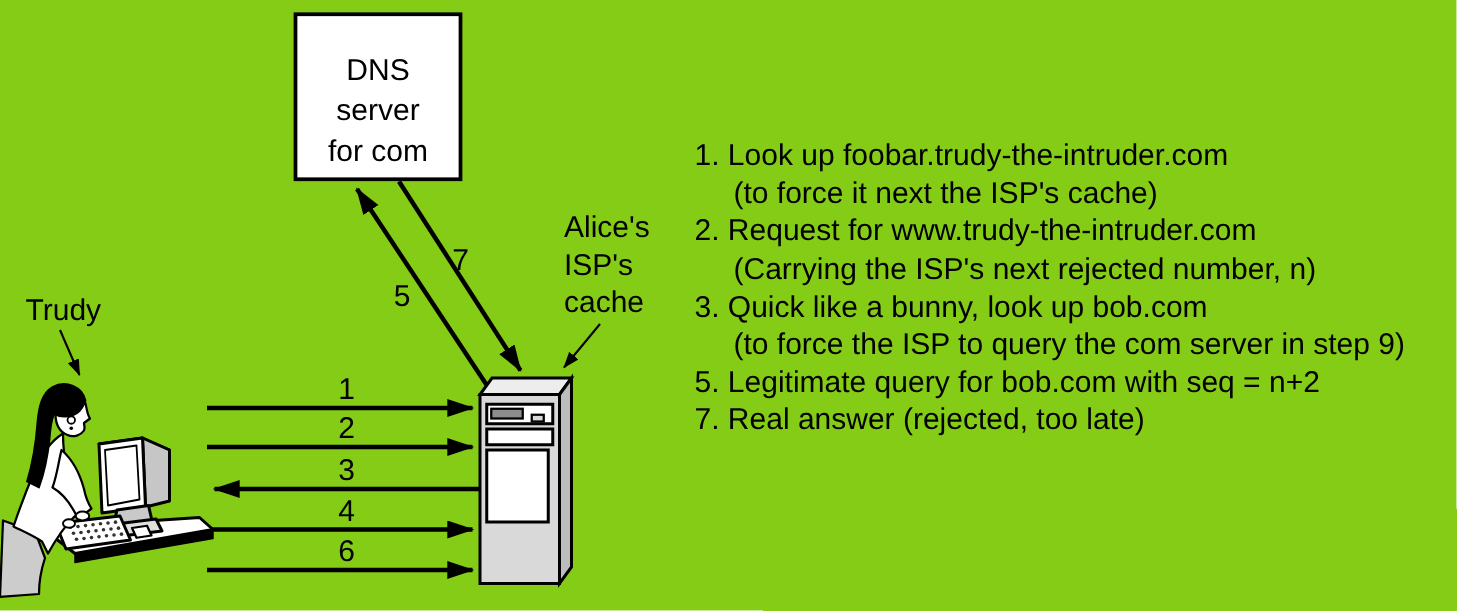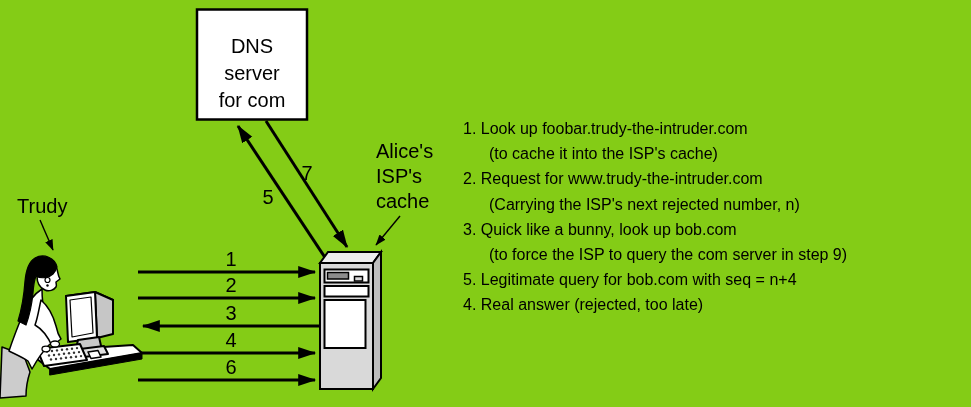--- a/index.html
+++ b/index.html
@@ -1,22 +1,22 @@
 <!DOCTYPE html>
 <html><head>
 <meta charset="utf-8">
 <style>
   html,body{margin:0;padding:0;background:#fff;}
   .canvas{
     position:relative;width:971px;height:407px;background:#84cc16;
     font-family:"Liberation Sans",sans-serif;color:#000;overflow:hidden;
   }
   .steps{
-    position:absolute;left:463px;top:116px;
-    font-size:16px;line-height:25.2px;white-space:nowrap;
+    position:absolute;left:463px;top:92px;
+    font-size:20px;line-height:25.2px;white-space:nowrap;
   }
   .step-sub{padding-left:26px;}
   svg text{font-family:"Liberation Sans",sans-serif;font-size:20px;fill:#000;}
   svg .lbl{font-size:20px;}
 </style>
 </head>
 <body>
 
 <div class="canvas">
 
@@ -128,33 +128,33 @@
       <circle cx="47.5" cy="285.5" r="1.2" fill="#000" stroke="none"></circle>
       <line x1="50" y1="271" x2="54" y2="271" stroke-width="1.4"></line>
       <path d="M57,267 C55,258 44,253 35,258 C28,262 26,271 25,281 C24,295 22,308 18,321 L26,325 C30,314 32,303 33,293 C33.5,286 34,281 36,276 C41,279 49,278 53,274 C55,272 56,270 57,267 Z" stroke-width="1.2" fill="#000000"></path>
     </g>
   </svg>
 
   
   <div class="steps">
     <div class="step">
       <div class="step-main">1. Look up foobar.trudy-the-intruder.com</div>
-      <div class="step-sub">(to cache it into the ISP's cache)</div>
+      <div class="step-sub">(to force it next the ISP's cache)</div>
     </div>
     <div class="step">
     </div>
     <div class="step">
       <div class="step-main">2. Request for www.trudy-the-intruder.com</div>
       <div class="step-sub">(Carrying the ISP's next rejected number, n)</div>
     </div>
     <div class="step">
       <div class="step-main">3. Quick like a bunny, look up bob.com</div>
       <div class="step-sub">(to force the ISP to query the com server in step 9)</div>
     </div>
     <div class="step">
-      <div class="step-main">5. Legitimate query for bob.com with seq = n+4</div>
+      <div class="step-main">5. Legitimate query for bob.com with seq = n+2</div>
     </div>
     <div class="step">
-      <div class="step-main">4. Real answer (rejected, too late)</div>
+      <div class="step-main">7. Real answer (rejected, too late)</div>
     </div>
   </div>
 
 </div>
 
 </body></html>

